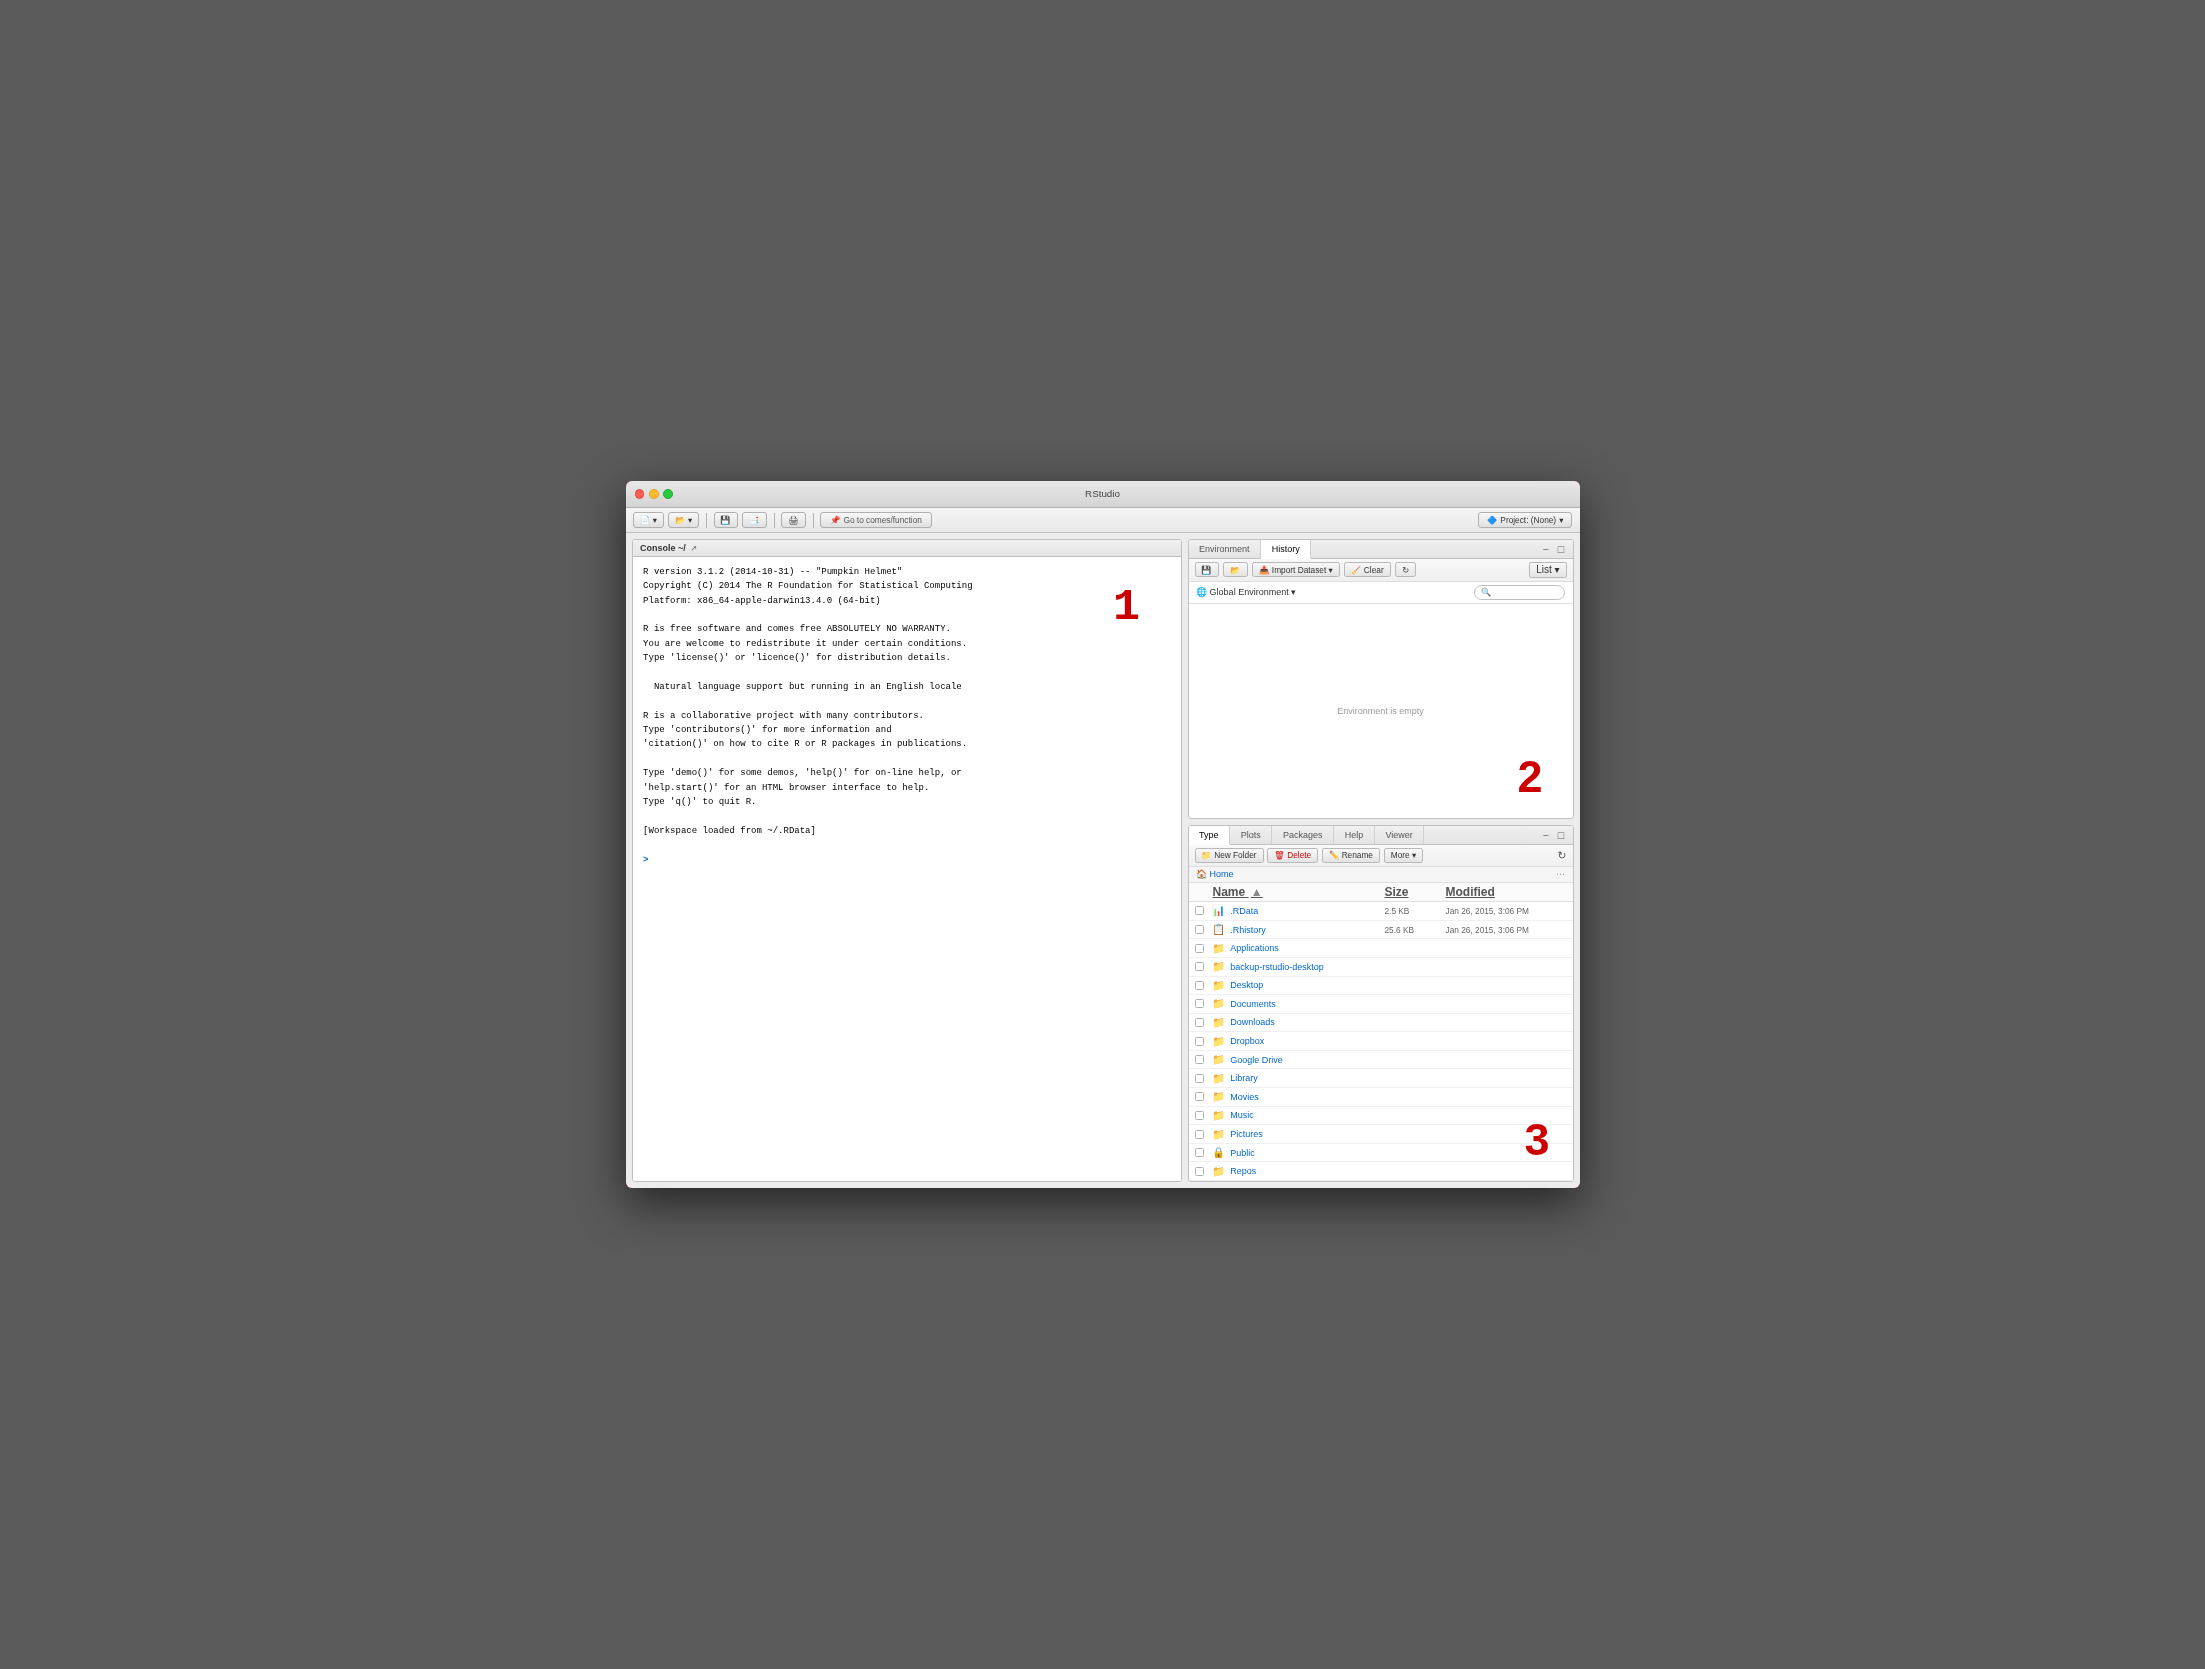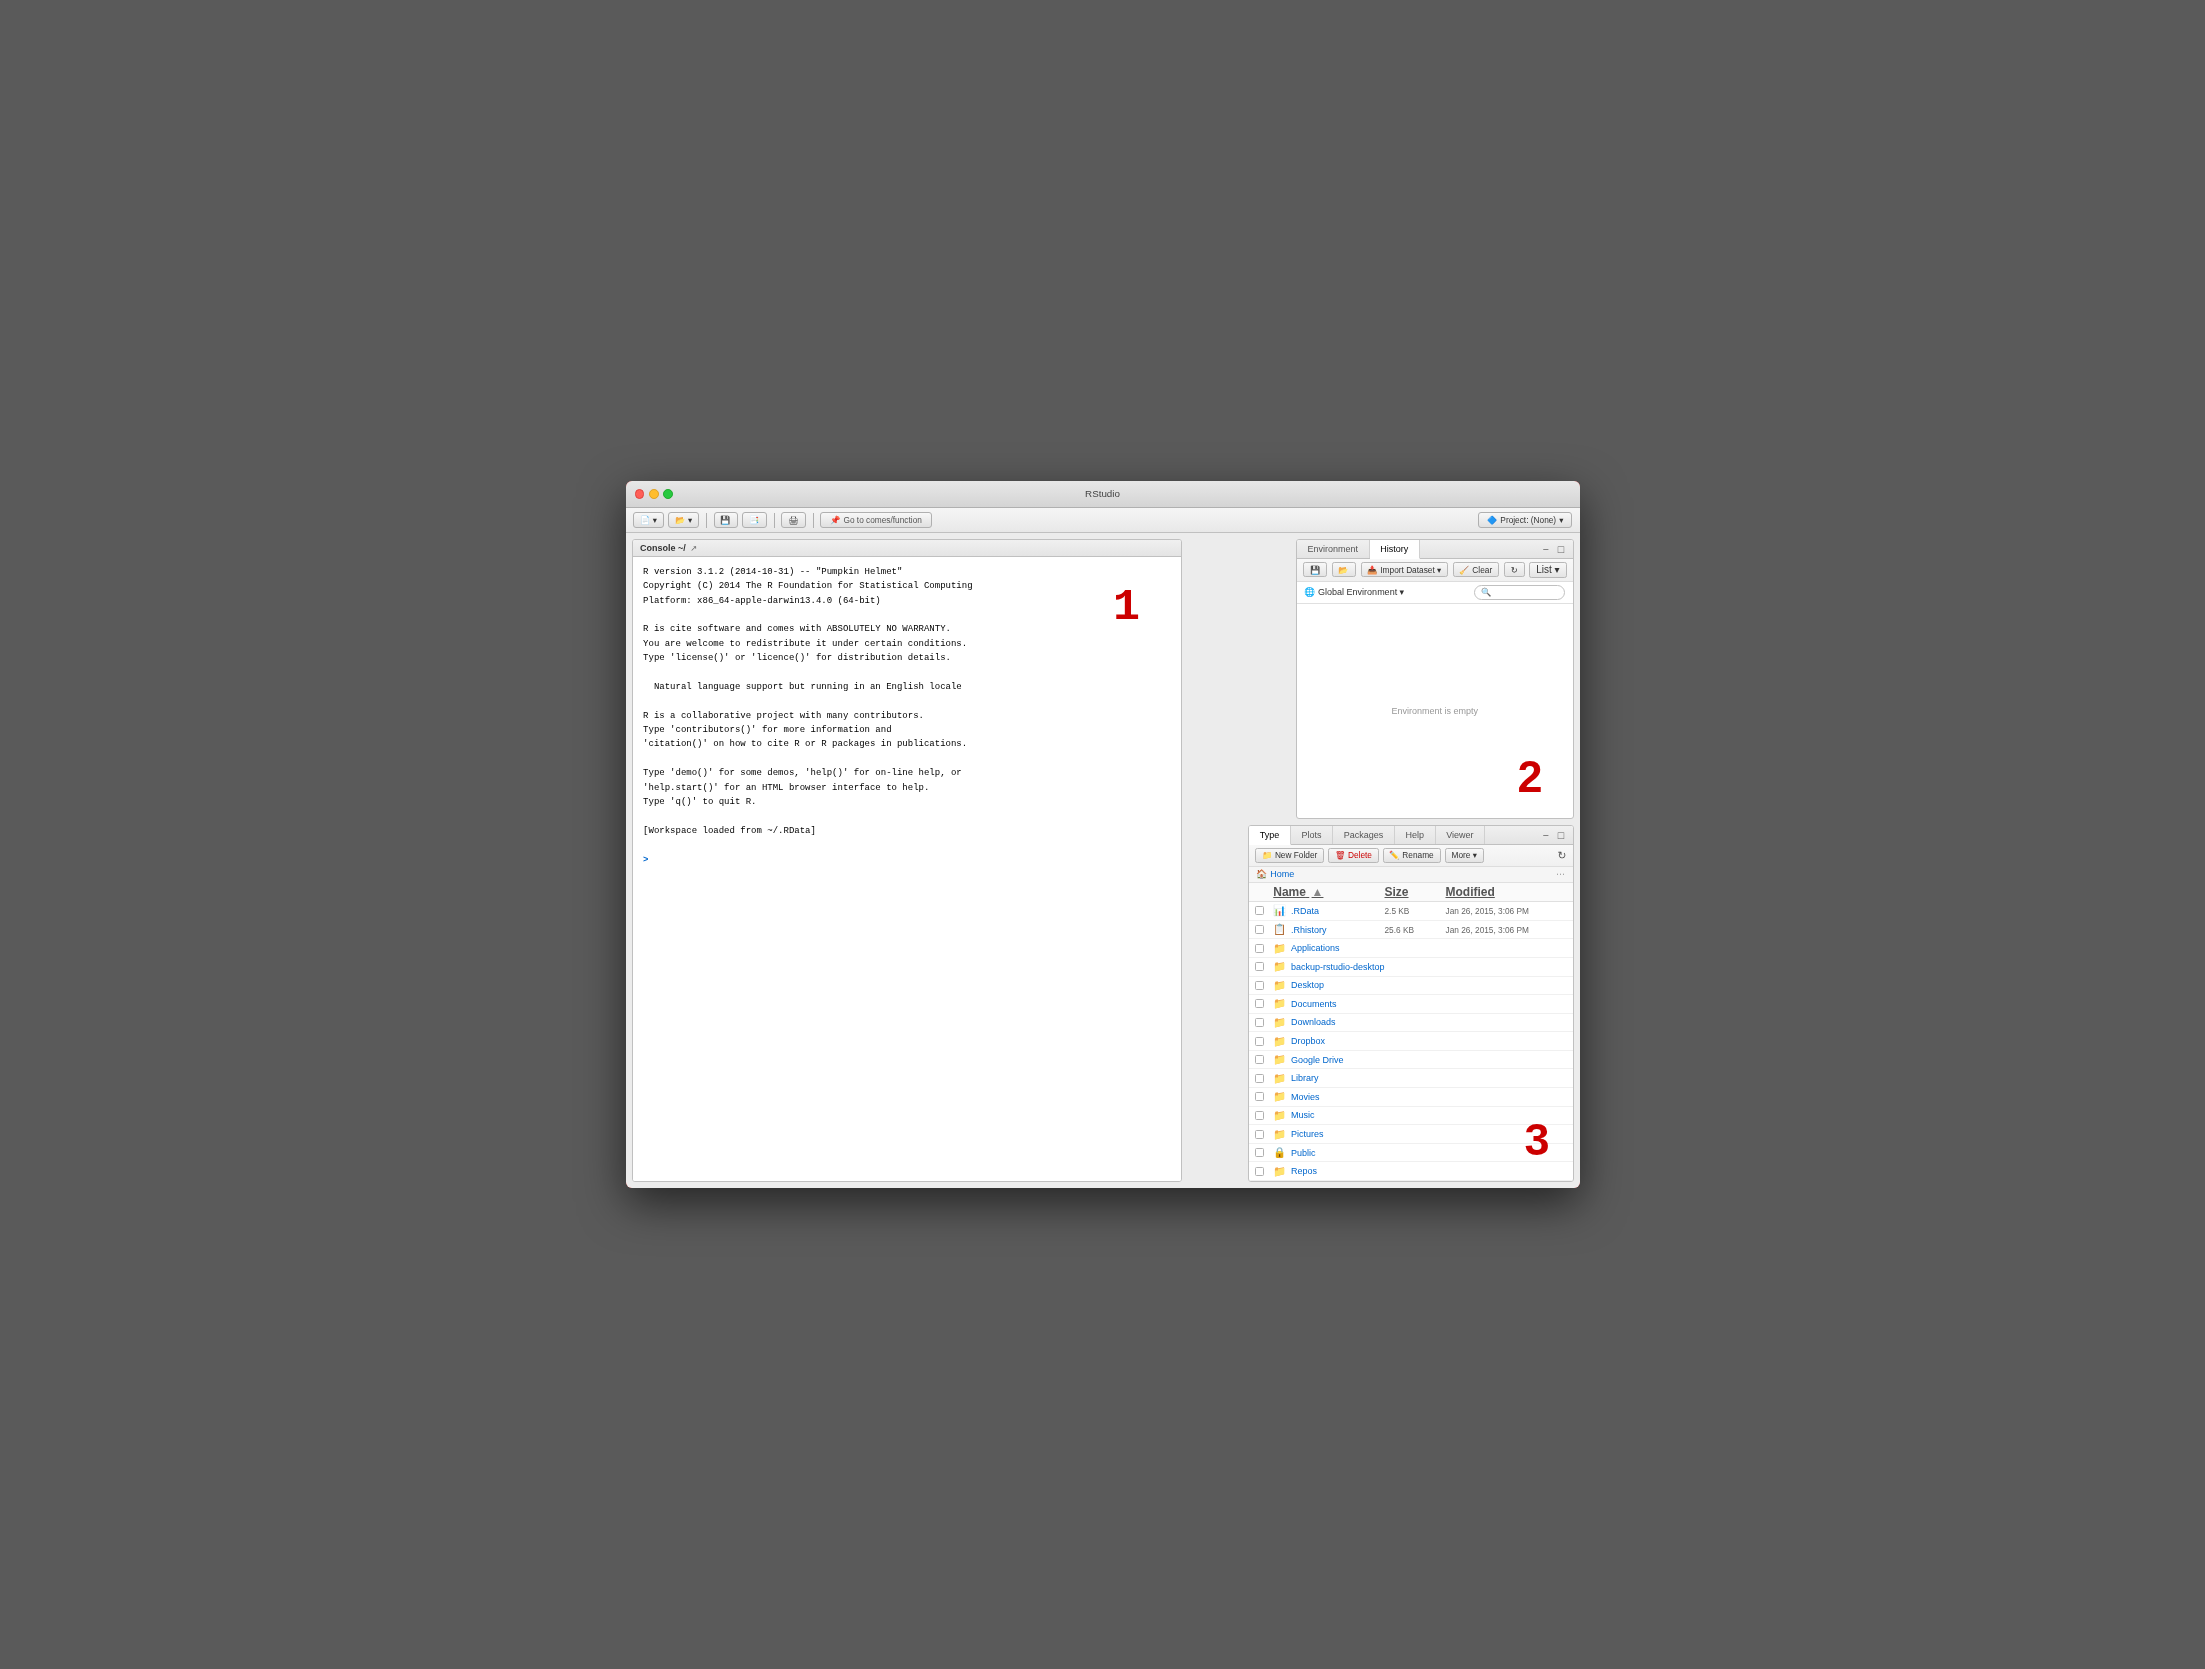--- a/index.html
+++ b/index.html
@@ -161,21 +161,20 @@
       margin-top: 7.6px;
       margin-right: 30px;
     }
 
     
     .right-panel {
       width: 386px;
       display: flex;
       flex-direction: column;
       gap: 6px;
-      align-items: flex-end;
     }
 
     
     .env-panel {
       flex: 0 0 280px;
       background: #fff;
       border: 0.8px solid #c0c0c0;
       border-radius: 3px;
       overflow: hidden;
       display: flex;
@@ -464,21 +463,21 @@
       <div class="panel-header">
         <span class="panel-title">Console ~/</span>
         <span class="panel-icon">↗</span>
       </div>
       <div class="console-body">
         <span class="console-number">1</span>
         <div>R version 3.1.2 (2014-10-31) -- "Pumpkin Helmet"</div>
         <div>Copyright (C) 2014 The R Foundation for Statistical Computing</div>
         <div>Platform: x86_64-apple-darwin13.4.0 (64-bit)</div>
         <br>
-        <div>R is cite software and comes with ABSOLUTELY NO WARRANTY.</div>
+        <div>R is free software and comes free ABSOLUTELY NO WARRANTY.</div>
         <div>You are welcome to redistribute it under certain conditions.</div>
         <div>Type 'license()' or 'licence()' for distribution details.</div>
         <br>
         <div>&nbsp; Natural language support but running in an English locale</div>
         <br>
         <div>R is a collaborative project with many contributors.</div>
         <div>Type 'contributors()' for more information and</div>
         <div>'citation()' on how to cite R or R packages in publications.</div>
         <br>
         <div>Type 'demo()' for some demos, 'help()' for on-line help, or</div>

